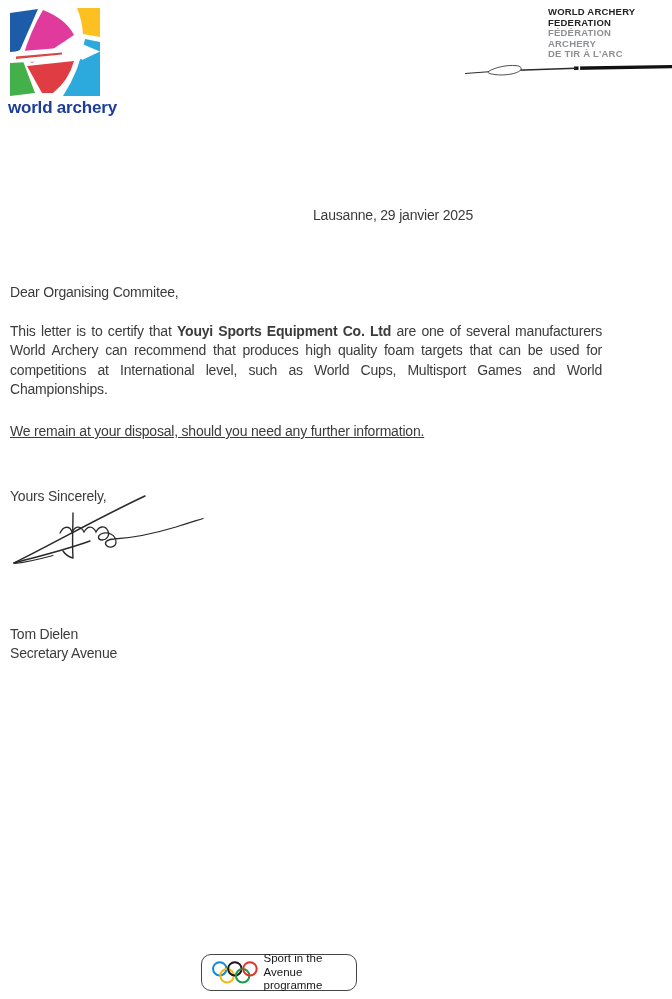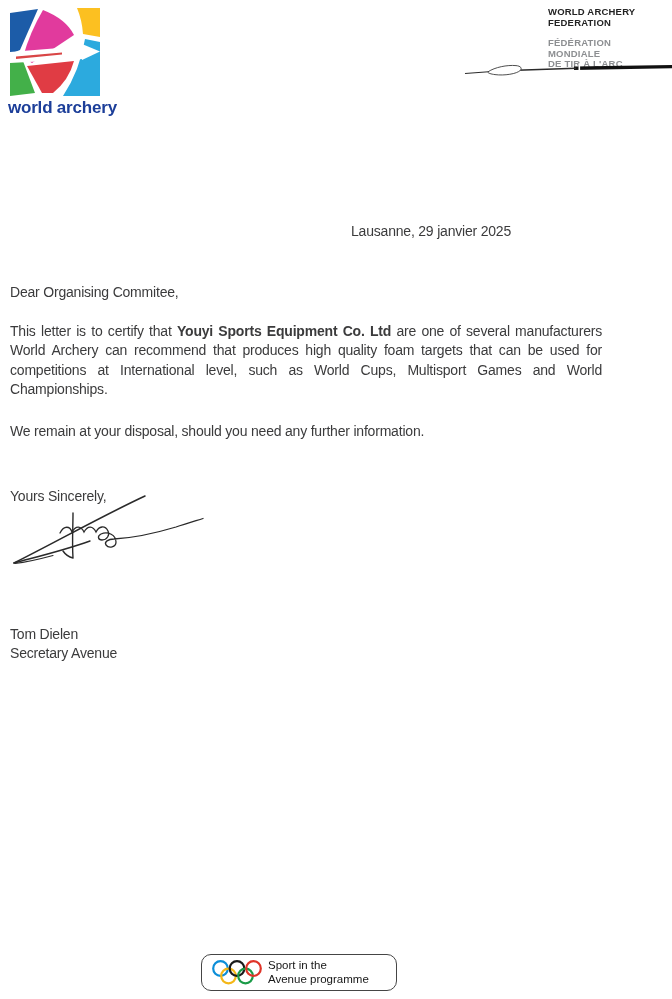--- a/index.html
+++ b/index.html
@@ -8,32 +8,32 @@
     font-family:"Liberation Sans", sans-serif; overflow:hidden; color:#3b3b3c;
   }
   .abs { position:absolute; }
 
   
   .wordmark { font-size:17px; font-weight:bold; color:#1c3e99; letter-spacing:-0.2px; }
 
   
   .fed-line-black { font-weight:bold; font-size:9.5px; line-height:10.5px; color:#232323; letter-spacing:0.2px; }
   .fed-line-gray  { font-weight:bold; font-size:9.5px; line-height:10.5px; color:#8d8f92; letter-spacing:0.2px; }
-  .fed-gray-group { margin-top:10px; }
+  .fed-gray-group { margin-top:0; }
   .addr-line { font-size:8px; line-height:11px; color:#85878a; }
 
   
   .body-text { font-size:14px; letter-spacing:-0.2px; color:#3b3b3c; }
   .para { width:592px; text-align:justify; line-height:19.3px; }
   .name-block div { line-height:19px; }
 
   
   .oly-badge {
     display:flex; align-items:center; gap:3px;
-    width:196px; height:37px; box-sizing:border-box;
+    width:156px; height:37px; box-sizing:border-box;
     border:1.5px solid #454545; border-radius:10px;
     padding-left:9px; background:#ffffff;
   }
   .oly-text { font-size:11.5px; line-height:13.5px; color:#161616; }
 </style>
 </head>
 <body>
 
 <div class="page">
 
@@ -50,45 +50,45 @@
       <polygon points="6,48.5 52,44.5 52,46.5 6,51" fill="#d94646"></polygon>
     </svg>
     <div class="wordmark" style="margin-left:-2px; margin-top:-2px;">world archery</div>
   </div>
 
   <div class="abs" style="left:548px; top:7px; width:120px;">
     <div class="fed-line-black">WORLD ARCHERY</div>
     <div class="fed-line-black">FEDERATION</div>
     <div class="fed-gray-group">
       <div class="fed-line-gray">FÉDÉRATION</div>
-      <div class="fed-line-gray">MONDIALE</div>
+      <div class="fed-line-gray">ARCHERY</div>
       <div class="fed-line-gray">DE TIR À L'ARC</div>
     </div>
   </div>
 
   <div class="abs" style="left:462px; top:61px;">
     <svg width="210" height="16" viewBox="0 0 210 16">
       <path d="M3,12.5 L30,10.5" stroke="#2b2b2b" stroke-width="1.1" fill="none"></path>
       <path d="M112,7.2 L210,5.6" stroke="#111111" stroke-width="3.4" fill="none"></path>
       <path d="M55,9.2 L114,7.2" stroke="#2b2b2b" stroke-width="1.6" fill="none"></path>
       <path d="M26,10.8 C33,6.2 45,3.8 54,4.6 C59,5.1 60,7.2 58.5,9.2 C55,13 42,14.8 33,13.6 C28.5,13 25.5,12 26,10.8 Z" fill="#ffffff" stroke="#3a3a3a" stroke-width="0.9"></path>
       <rect x="116.5" y="3.4" width="1.6" height="7" fill="#ffffff"></rect>
     </svg>
   </div>
 
 
-  <div class="abs body-text" style="left:351px; top:207px;margin-top:16px;">Lausanne, 29 janvier 2025</div>
+  <div class="abs body-text" style="left:313px; top:207px;">Lausanne, 29 janvier 2025</div>
 
   <div class="abs body-text para" style="left:10px; top:322px;">
     <span>This letter is to certify that </span><b>Youyi Sports Equipment Co. Ltd</b><span>  are one of several manufacturers World Archery can recommend that produces high quality foam targets that can be used for competitions at International level, such as World Cups, Multisport Games and World Championships.</span>
   </div>
 
   <div class="abs body-text" style="left:10px; top:284px;">Dear Organising Commitee,</div>
 
-  <div class="abs body-text" style="left:10px; top:423px;">We remain at your disposal, should you need any further information.</div>
+  <div class="abs body-text" style="left:10px; top:423px;text-decoration:underline;">We remain at your disposal, should you need any further information.</div>
 
   <div class="abs body-text" style="left:10px; top:455px;margin-top:33px;">Yours Sincerely,</div>
 
   <div class="abs" style="left:4px; top:485px;">
     <svg width="206" height="86" viewBox="0 0 206 86">
       <g fill="none" stroke="#2a2a2a" stroke-linecap="round">
         <path d="M10,78 C50,58 100,30 141,11" stroke-width="1.6"></path>
         <path d="M10,78 C32,72 58,66 86,56" stroke-width="1.4"></path>
         <path d="M11,78.5 C24,77 36,74 49,70.5" stroke-width="1.1"></path>
         <path d="M69,28 C69,42 68,58 69,73 M69,73 C65,72 61,69 59,66" stroke-width="1.4"></path>

